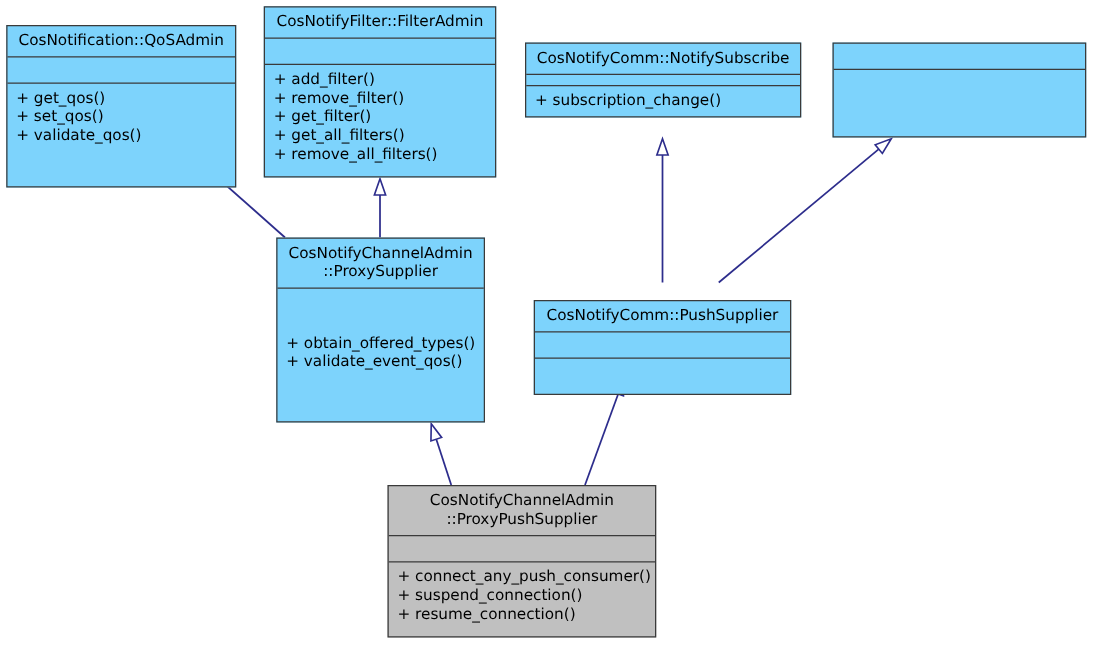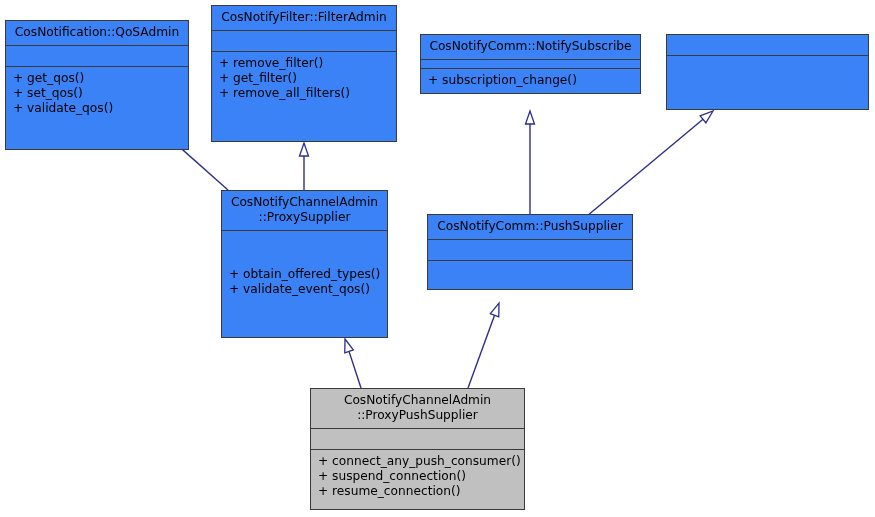--- a/index.html
+++ b/index.html
@@ -22,21 +22,21 @@
     left: 0;
     top: 0;
     width: 875px;
     height: 517px;
     pointer-events: none;
   }
   .uml-class {
     position: absolute;
     box-sizing: border-box;
     border: 1px solid #3a3a3a;
-    background: #3b82f6;
+    background: #7dd3fc;
     z-index: 2;
   }
   .uml-class.highlight {
     background: #c0c0c0;
   }
   .compartment {
     box-sizing: border-box;
     border-bottom: 1px solid #3a3a3a;
   }
   .compartment:last-child {
@@ -100,22 +100,24 @@
       <div class="compartment cmp-list" style="border-bottom-color: rgb(58, 58, 58); flex: 1 1 auto;">
         <div class="member">+ get_qos()</div>
         <div class="member">+ set_qos()</div>
         <div class="member">+ validate_qos()</div>
       </div>
     </div>
     <div class="uml-class" style="left: 211px; top: 5px; width: 186px; height: 137px; border-color: rgb(58, 58, 58); display: flex; flex-direction: column;">
       <div class="compartment cmp-title" style="border-bottom-color: rgb(58, 58, 58);">CosNotifyFilter::FilterAdmin</div>
       <div class="compartment cmp-empty" style="border-bottom-color: rgb(58, 58, 58);"></div>
       <div class="compartment cmp-list" style="border-bottom-color: rgb(58, 58, 58); flex: 1 1 auto;">
+        <div class="member">+ add_filter()</div>
         <div class="member">+ remove_filter()</div>
         <div class="member">+ get_filter()</div>
+        <div class="member">+ get_all_filters()</div>
         <div class="member">+ remove_all_filters()</div>
       </div>
     </div>
     <div class="uml-class" style="left: 420px; top: 34px; width: 221px; height: 60px; border-color: rgb(58, 58, 58); display: flex; flex-direction: column;">
       <div class="compartment cmp-title" style="border-bottom-color: rgb(58, 58, 58);">CosNotifyComm::NotifySubscribe</div>
       <div class="compartment cmp-empty" style="border-bottom-color: rgb(58, 58, 58);"></div>
       <div class="compartment cmp-list" style="border-bottom-color: rgb(58, 58, 58); flex: 1 1 auto;">
         <div class="member">+ subscription_change()</div>
       </div>
     </div>
@@ -124,21 +126,21 @@
       <div class="compartment cmp-empty" style="border-bottom-color: rgb(58, 58, 58); flex: 1 1 auto;"></div>
     </div>
     <div class="uml-class" style="left: 221px; top: 190px; width: 167px; height: 148px; border-color: rgb(58, 58, 58); display: flex; flex-direction: column;">
       <div class="compartment cmp-title" style="border-bottom-color: rgb(58, 58, 58);">CosNotifyChannelAdmin
 ::ProxySupplier</div>
       <div class="compartment cmp-list" style="border-bottom-color: rgb(58, 58, 58); flex: 1 1 auto; margin-top: 32px;">
         <div class="member">+ obtain_offered_types()</div>
         <div class="member">+ validate_event_qos()</div>
       </div>
     </div>
-    <div class="uml-class" style="left: 427px; top: 214px; width: 206px; height: 76px; border-color: rgb(58, 58, 58); display: flex; flex-direction: column;">
+    <div class="uml-class" style="left: 427px; top: 240px; width: 206px; height: 76px; border-color: rgb(58, 58, 58); display: flex; flex-direction: column;">
       <div class="compartment cmp-title" style="border-bottom-color: rgb(58, 58, 58);">CosNotifyComm::PushSupplier</div>
       <div class="compartment cmp-empty" style="border-bottom-color: rgb(58, 58, 58);"></div>
       <div class="compartment cmp-empty" style="border-bottom-color: rgb(58, 58, 58); flex: 1 1 auto;"></div>
     </div>
     <div class="uml-class highlight" style="left: 310px; top: 388px; width: 215px; height: 122px; border-color: rgb(58, 58, 58); display: flex; flex-direction: column;">
       <div class="compartment cmp-title" style="border-bottom-color: rgb(58, 58, 58);">CosNotifyChannelAdmin
 ::ProxyPushSupplier</div>
       <div class="compartment cmp-empty" style="border-bottom-color: rgb(58, 58, 58);"></div>
       <div class="compartment cmp-list" style="border-bottom-color: rgb(58, 58, 58); flex: 1 1 auto;">
         <div class="member">+ connect_any_push_consumer()</div>

